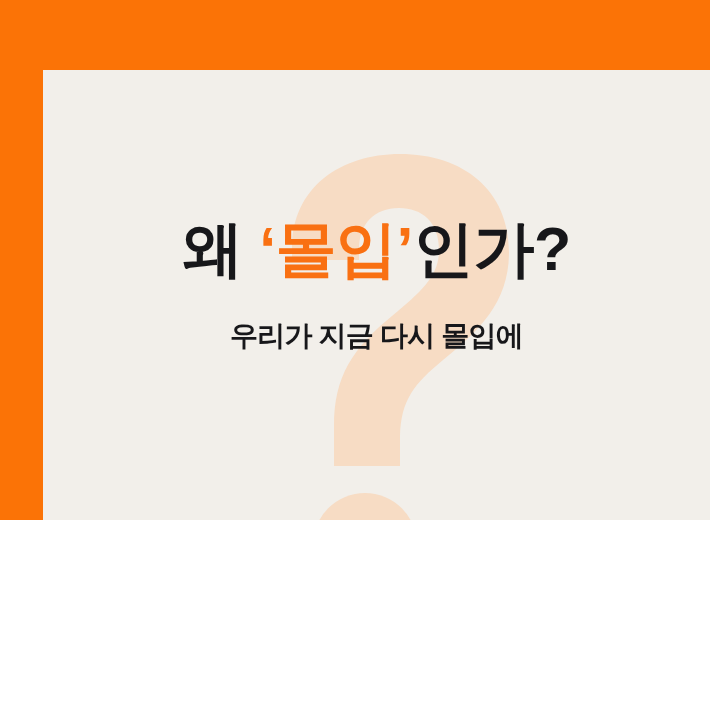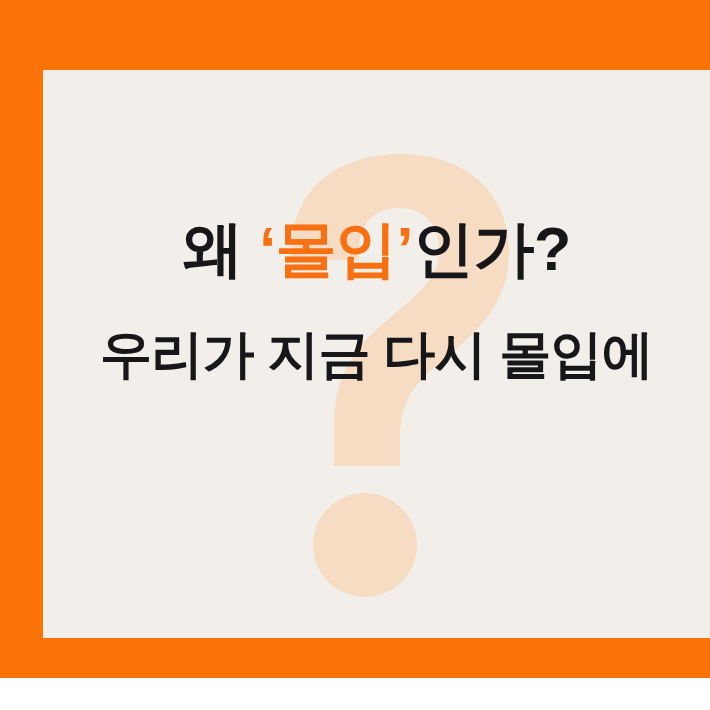--- a/index.html
+++ b/index.html
@@ -6,21 +6,21 @@
   * { margin:0; padding:0; box-sizing:border-box; }
 
   html, body {
     width:710px; height:710px;
     overflow:hidden;
     font-family:"Liberation Sans","DejaVu Sans",sans-serif;
   }
 
   #stage {
     position:relative;
-    width:710px; height:678px;
+    width:710px; height:520px;
     background:#FB7306;     
     overflow:hidden;
   }
 
   
   #card {
     position:absolute;
     left:43px; top:70px;
     width:667px;            
     height:568px;           
@@ -55,21 +55,21 @@
     font-weight:bold;
     letter-spacing:-0.5px;
     line-height:1.02;
     color:#17171A;
     white-space:nowrap;
   }
   .title .accent { color:#F97012; }
 
   .subtitle {
     margin-top:34px;
-    font-size:52px;
+    font-size:28px;
     font-weight:bold;
     letter-spacing:-0.8px;
     line-height:1.55;
     color:#17171A;
     white-space:nowrap;
   }
   .subtitle .line { display:block; }
 </style>
 </head>
 <body>

